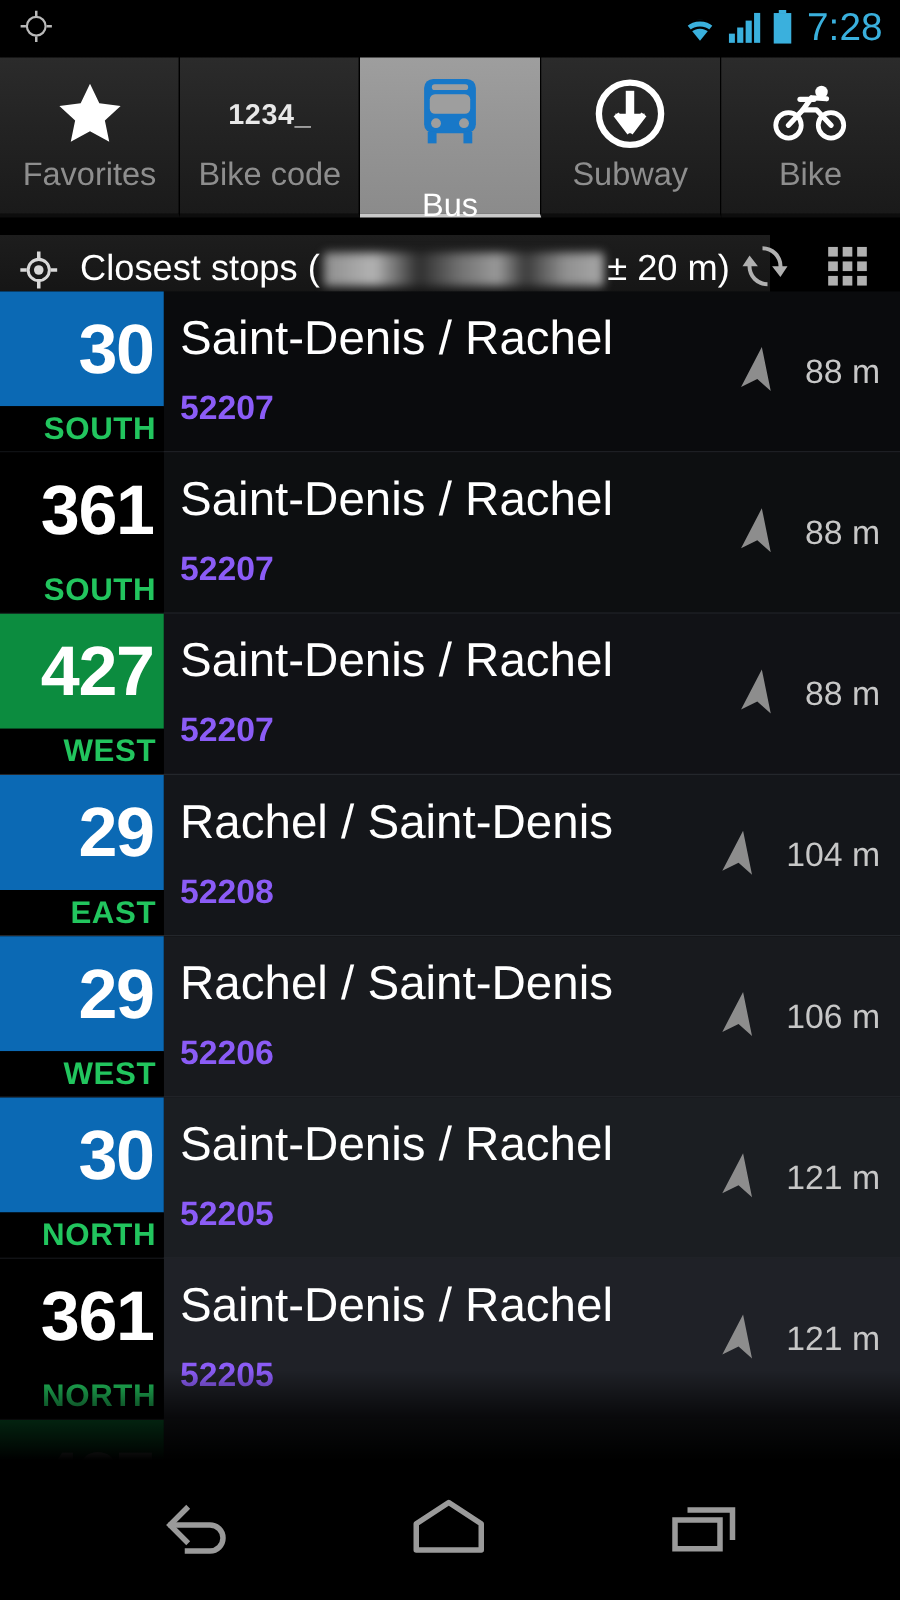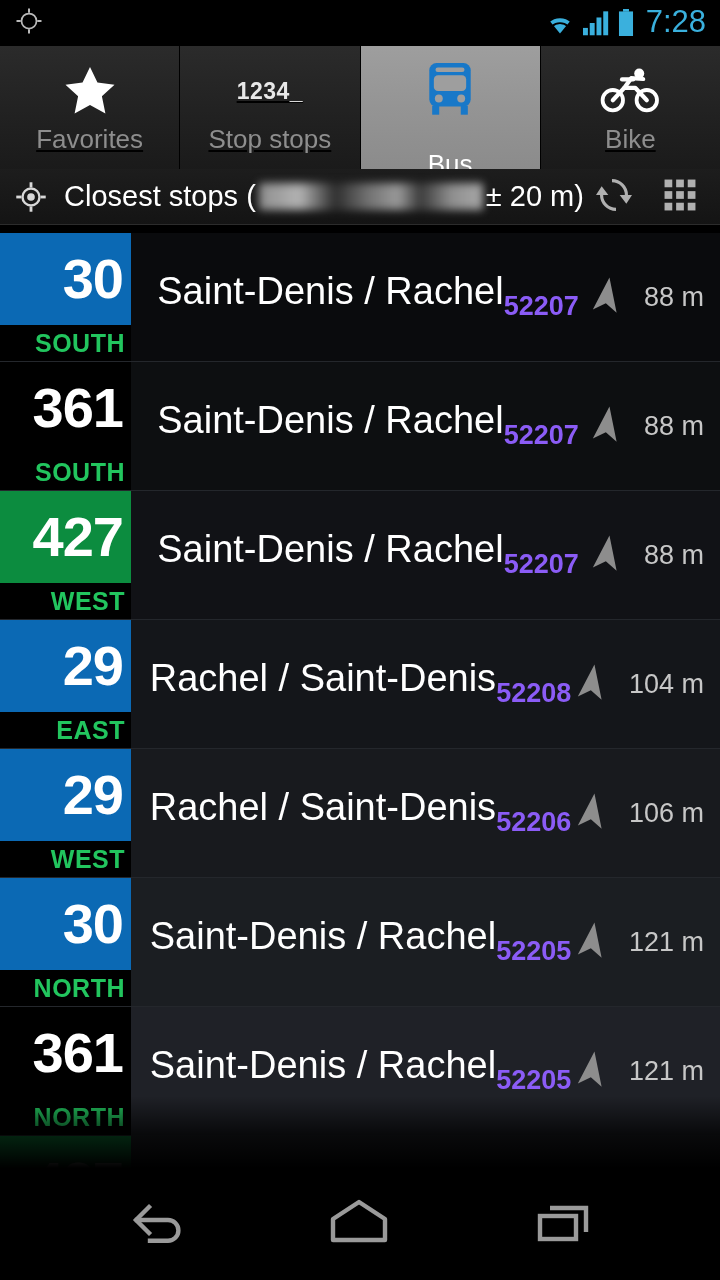--- a/index.html
+++ b/index.html
@@ -31,42 +31,41 @@
     position:absolute; left:0; top:46px; width:720px; height:128px;
     display:flex; background:#000;
   }
   .tab{
     flex:1 1 0; position:relative;
     display:flex; flex-direction:column; align-items:center; justify-content:flex-start;
     background:linear-gradient(180deg,#2b2b2b 0%,#232323 45%,#1a1a1a 100%);
     border-right:1px solid #000;
     border-bottom:3px solid #0d0d0d;
     padding-top:14px;
-    text-decoration:underline;
   }
   .tab:last-child{ border-right:none; }
   .tab.sel{
     background:linear-gradient(180deg,#9e9e9e 0%,#949494 50%,#8b8b8b 100%);
     border-bottom:3px solid #c9c9c9;
     gap:29px;
   }
   .tab-icon{
     height:62px; display:flex; align-items:center; justify-content:center;
   }
   .tab-label{
     font-size:26px; color:#8e8e8e; line-height:1; margin-top:4px;
   }
   .tab.sel .tab-label{ color:#ffffff; }
   .stopcode-glyph{
     color:#e8e8e8; font-size:23px; font-weight:bold; letter-spacing:0.5px;
   }
 
   
   .headerbar{
-    position:absolute; left:0; top:169px; width:720px; height:56px;
+    position:absolute; left:0; top:188px; width:616px; height:56px;
     background:linear-gradient(180deg,#1d1d1d 0%,#141414 100%);
     border-bottom:1px solid #2c2c2c;
     display:flex; align-items:center;
   }
   .hb-gps{ padding-left:14px; display:flex; align-items:center; }
   .hb-text{
     color:#ffffff; font-size:29px; margin-left:16px; white-space:nowrap;
     display:flex; align-items:center;
   }
   .hb-redact{
@@ -103,21 +102,21 @@
     flex:1; background:#000;
     display:flex; align-items:center; justify-content:flex-end;
     padding-right:6px;
     color:#22c55e; font-size:25px; font-weight:bold; letter-spacing:0.5px;
   }
   .rowbody{
     flex:1; position:relative;
     display:flex; align-items:center;
     padding-left:13px;
   }
-  .rowtext{ display:flex; flex-direction:row; justify-content:center; flex:1; }
+  .rowtext{ display:flex; flex-direction:column; justify-content:center; flex:1; }
   .stop-name{
     color:#ffffff; font-size:38px; line-height:1.05; white-space:nowrap;
   }
   .stop-code{
     color:#8b5cf6; font-size:27px; font-weight:bold; line-height:1.1; margin-top:20px;
   }
   .dist{
     display:flex; align-items:center; gap:22px;
     padding-right:16px; flex:0 0 auto;
   }
@@ -193,38 +192,49 @@
           <path d="M12 1.7 L15.2 8.4 L22.5 9.3 L17.1 14.3 L18.6 21.6 L12 18 L5.4 21.6 L6.9 14.3 L1.5 9.3 L8.8 8.4 Z" fill="#ffffff"></path>
         </svg>
       </div>
       <div class="tab-label">Favorites</div>
     </div>
 
     <div class="tab">
       <div class="tab-icon">
         <span class="stopcode-glyph">1234_</span>
       </div>
-      <div class="tab-label">Stop stops</div>
+      <div class="tab-label">Bike code</div>
     </div>
 
     <div class="tab sel">
       <div class="tab-icon">
         <svg width="54" height="58" viewBox="0 0 26 28">
           <rect x="3" y="1.5" width="20" height="21" rx="3.5" fill="#1878c8"></rect>
           <rect x="6" y="3.6" width="14" height="2.2" rx="1.1" fill="#9e9e9e"></rect>
           <rect x="5.2" y="7.4" width="15.6" height="7.6" rx="2" fill="#9e9e9e"></rect>
           <circle cx="7.6" cy="18.6" r="1.9" fill="#9e9e9e"></circle>
           <circle cx="18.4" cy="18.6" r="1.9" fill="#9e9e9e"></circle>
           <rect x="4.4" y="22" width="3.4" height="4.4" fill="#1878c8"></rect>
           <rect x="18.2" y="22" width="3.4" height="4.4" fill="#1878c8"></rect>
         </svg>
       </div>
       <div class="tab-label">Bus</div>
     </div>
 
+    <div class="tab">
+      <div class="tab-icon">
+        <svg width="58" height="58" viewBox="0 0 24 24">
+          <circle cx="12" cy="12" r="10.3" fill="none" stroke="#ffffff" stroke-width="2.1"></circle>
+          <path d="M12 4.6 L12 15.2 M12 18.2 L7.4 12.2 M12 18.2 L16.6 12.2" fill="none" stroke="#ffffff" stroke-width="2.1" stroke-linejoin="miter"></path>
+          <path d="M12 18.6 L7.0 12.0 L17.0 12.0 Z" fill="#ffffff"></path>
+          <rect x="10.6" y="4.4" width="2.8" height="9" fill="#ffffff"></rect>
+        </svg>
+      </div>
+      <div class="tab-label">Subway</div>
+    </div>
 
     <div class="tab">
       <div class="tab-icon">
         <svg width="60" height="56" viewBox="0 0 30 24">
           <circle cx="6.4" cy="16.6" r="5.1" fill="none" stroke="#ffffff" stroke-width="1.9"></circle>
           <circle cx="23.4" cy="16.6" r="5.1" fill="none" stroke="#ffffff" stroke-width="1.9"></circle>
           <circle cx="19.6" cy="3.3" r="2.5" fill="#ffffff"></circle>
           <path d="M6.4 16.6 L12.2 10.4 L17.6 10.4 L23.4 16.6" fill="none" stroke="#ffffff" stroke-width="2.1" stroke-linecap="round" stroke-linejoin="round"></path>
           <path d="M12.2 10.4 L15.6 5.6 L21.6 6.0" fill="none" stroke="#ffffff" stroke-width="2.1" stroke-linecap="round" stroke-linejoin="round"></path>
           <path d="M11.0 6.2 L16.6 6.2" fill="none" stroke="#ffffff" stroke-width="2.1" stroke-linecap="round"></path>

